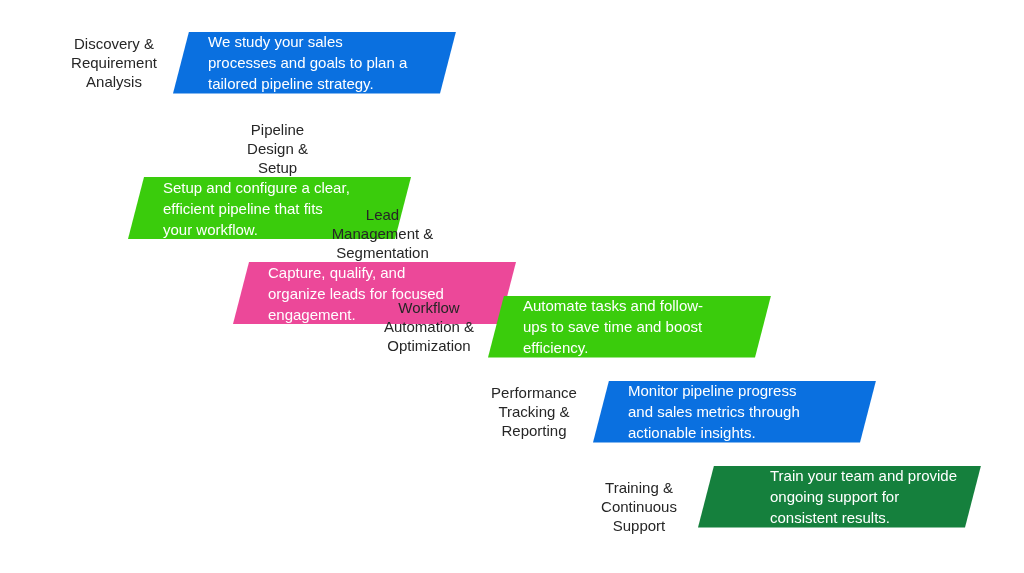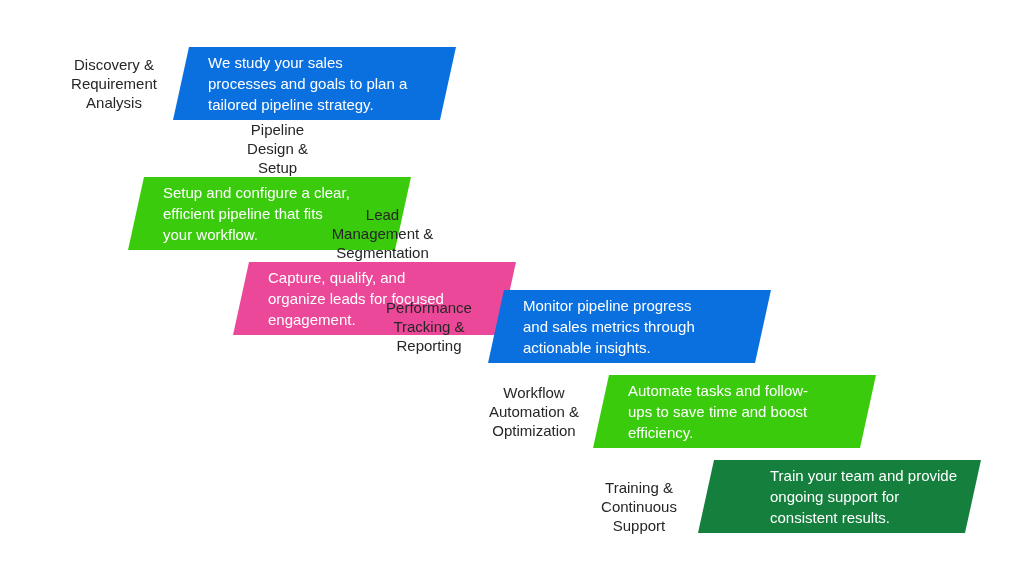--- a/index.html
+++ b/index.html
@@ -15,40 +15,40 @@
     background: #ffffff;
     overflow: hidden;
   }
   .step {
     position: absolute;
     display: flex;
     align-items: center;
     height: 73px;
   }
   
-  .step:nth-child(1) { top: 47px;  left: 39px; }
+  .step:nth-child(1) { top: 26px;  left: 39px; }
   .step:nth-child(2) { top: 120px; left: 144px; flex-direction: column; }
   .step:nth-child(3) { top: 205px; left: 249px; flex-direction: column; }
   .step:nth-child(4) { top: 290px; left: 354px; }
   .step:nth-child(5) { top: 375px; left: 459px; }
   .step:nth-child(6) { top: 460px; left: 564px; }
 
   .label {
     width: 150px;
     text-align: center;
     font-size: 15px;
     line-height: 19px;
     color: #262626;
     white-space: pre-line;
     flex: 0 0 auto;
   }
   .shape {
     position: relative;
     width: 283px;
-    height: 73px;
+    height: 62px;
     margin-left: -16px;
     flex: 0 0 auto;
     display: flex;
     align-items: center;
     
     clip-path: polygon(16px 0%, 100% 0%, calc(100% - 16px) 100%, 0% 100%);
   }
   .desc {
     padding: 0 24px 0 35px;
     font-size: 15px;
@@ -89,38 +89,38 @@
 Management &amp;
 Segmentation</div>
     <div class="shape" style="background: #ec4899;">
       <div class="desc">Capture, qualify, and
 organize leads for focused
 engagement.</div>
     </div>
   </div>
 
   <div class="step">
+    <div class="label" style="color: rgb(38, 38, 38);">Workflow
+Automation &amp;
+Optimization</div>
+    <div class="shape" style="background: rgb(58, 204, 12);">
+      <div class="desc">Automate tasks and follow-
+ups to save time and boost
+efficiency.</div>
+    </div>
+  </div>
+
+  <div class="step">
     <div class="label" style="color: rgb(38, 38, 38);">Performance
 Tracking &amp;
 Reporting</div>
     <div class="shape" style="background: rgb(10, 112, 224);">
       <div class="desc">Monitor pipeline progress
 and sales metrics through
 actionable insights.</div>
-    </div>
-  </div>
-
-  <div class="step">
-    <div class="label" style="color: rgb(38, 38, 38);">Workflow
-Automation &amp;
-Optimization</div>
-    <div class="shape" style="background: rgb(58, 204, 12);">
-      <div class="desc">Automate tasks and follow-
-ups to save time and boost
-efficiency.</div>
     </div>
   </div>
 
   <div class="step">
     <div class="label" style="color: rgb(38, 38, 38); margin-top: 20px;">Training &amp;
 Continuous
 Support</div>
     <div class="shape" style="background: #15803d; justify-content: flex-end;">
       <div class="desc">Train your team and provide
 ongoing support for

